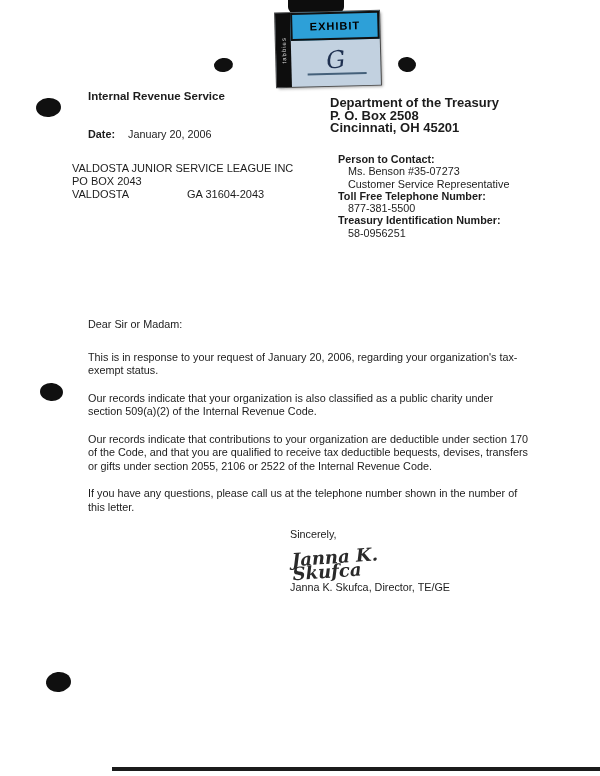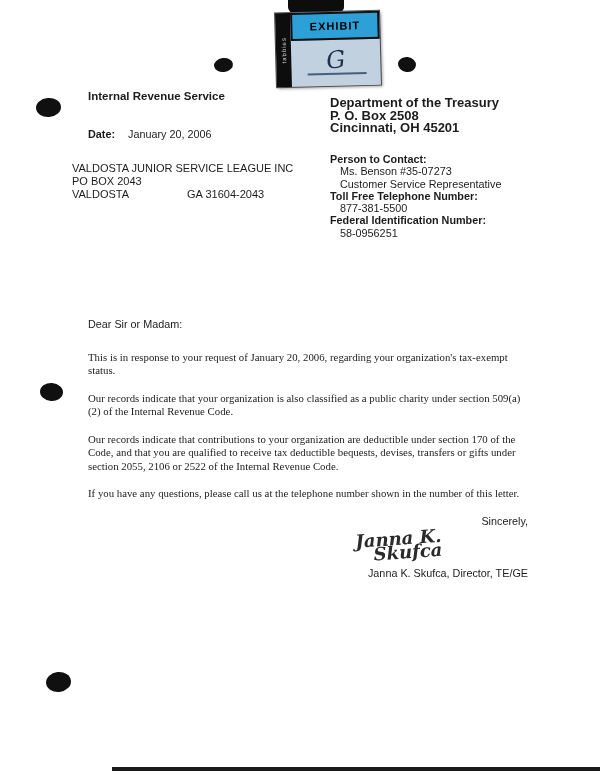--- a/index.html
+++ b/index.html
@@ -49,28 +49,28 @@
   }
   .g-line{position:absolute;left:16px;right:14px;bottom:11px;height:2px;background:#44607a;}
   
   .irs-title{position:absolute;left:88px;top:90px;font-weight:bold;font-size:11.5px;}
   .treasury{position:absolute;left:330px;top:97px;font-weight:bold;font-size:13px;line-height:12.5px;}
   .date-line{position:absolute;left:88px;top:128px;font-size:10.8px;}
   .date-line .lbl{font-weight:bold;}
   .date-line .val{margin-left:10px;}
   .recipient{position:absolute;left:72px;top:162px;font-size:11px;line-height:13px;}
   .recipient .city{display:inline-block;width:112px;}
-  .contact{position:absolute;left:330px;top:153px;font-size:10.8px;line-height:12.3px;}
+  .contact{position:absolute;left:338px;top:153px;font-size:10.8px;line-height:12.3px;}
   .contact .lbl{font-weight:bold;}
   .contact .val{padding-left:10px;}
   
   .letter-body{position:absolute;left:88px;top:318px;width:440px;font-size:10.8px;line-height:13.5px;}
   .salutation{margin:0 0 19px 0;}
-  .letter-body p{margin:0 0 14px 0;font-family:Liberation Serif, serif;}
-  .closing{margin-top:12px;margin-left:202px;line-height:13.5px;text-align:right;}
+  .letter-body p{margin:0 0 14px 0;}
+  .closing{margin-top:12px;margin-left:202px;line-height:13.5px;}
   .signature{
     font-family:"DejaVu Serif", serif;font-style:italic;font-weight:bold;
     font-size:18px;color:#2a2a2a;transform:rotate(-4deg);
     margin:6px 0 6px 2px;width:150px;
   }
 </style>
 </head>
 <body>
 
 <div class="page">
@@ -117,21 +117,21 @@
       <span>GA 31604-2043</span>
     </div>
   </div>
 
   <div class="contact">
     <div class="lbl">Person to Contact:</div>
     <div class="val">Ms. Benson #35-07273</div>
     <div class="val">Customer Service Representative</div>
     <div class="lbl">Toll Free Telephone Number:</div>
     <div class="val">877-381-5500</div>
-    <div class="lbl">Federal Identification Number:</div>
+    <div class="lbl">Treasury Identification Number:</div>
     <div class="val">58-0956251</div>
   </div>
 
   <div class="letter-body">
     <div class="salutation">Dear Sir or Madam:</div>
     <p>This is in response to your request of January 20, 2006, regarding your organization's tax-exempt status.</p>
     <p>Our records indicate that your organization is also classified as a public charity under section 509(a)(2) of the Internal Revenue Code.</p>
     <p>Our records indicate that contributions to your organization are deductible under section 170 of the Code, and that you are qualified to receive tax deductible bequests, devises, transfers or gifts under section 2055, 2106 or 2522 of the Internal Revenue Code.</p>
     <p>If you have any questions, please call us at the telephone number shown in the number of this letter.</p>
 

